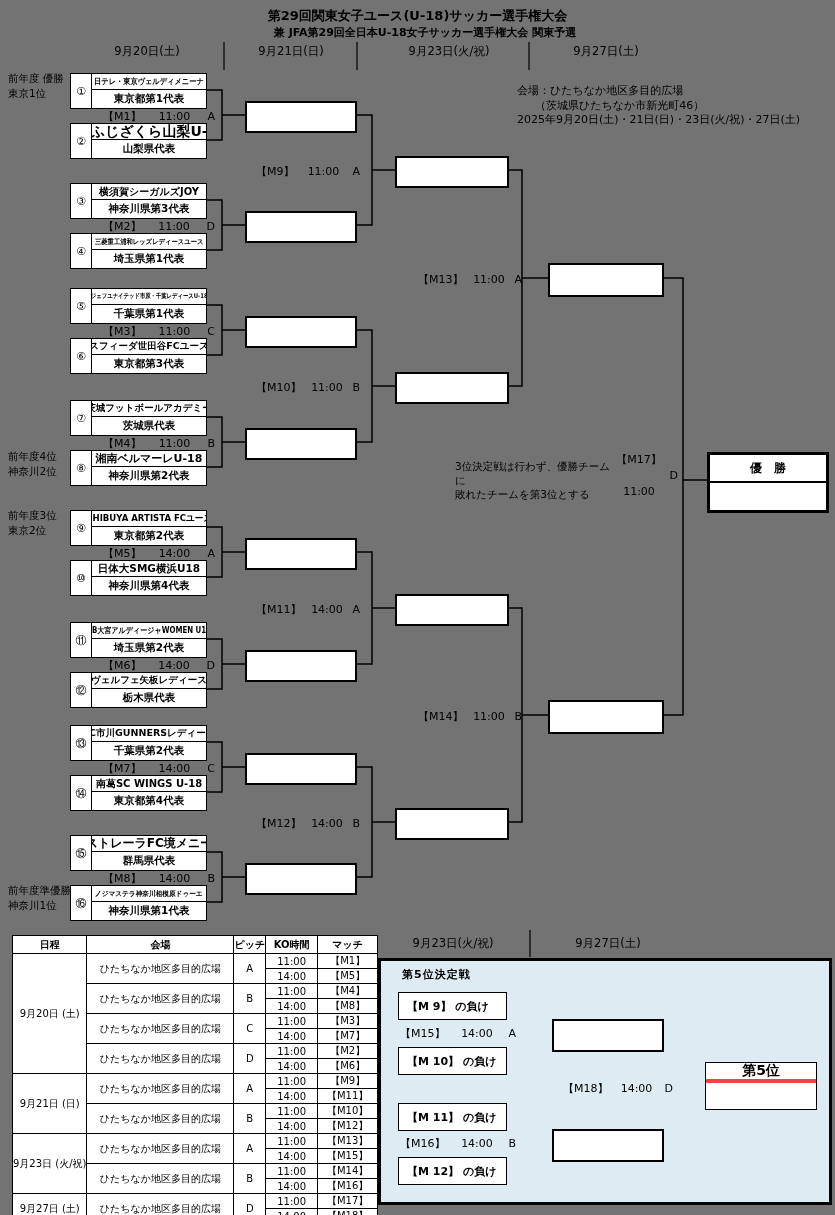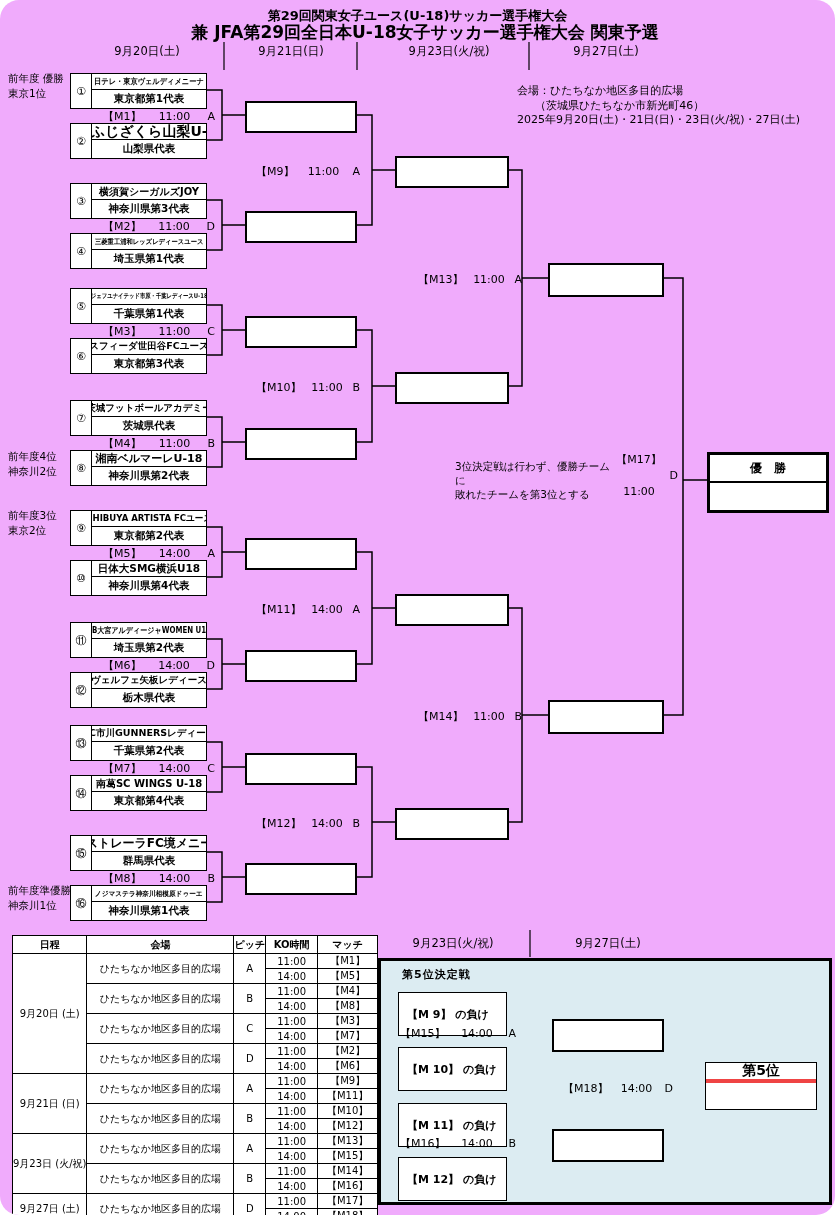--- a/index.html
+++ b/index.html
@@ -1,22 +1,22 @@
 <!DOCTYPE html>
 <html><head>
 <meta charset="utf-8">
 <style>
   html,body{margin:0;padding:0;background:#fff;}
   body{font-family:"DejaVu Sans","Liberation Sans",sans-serif;color:#000;}
-  #page{position:relative;width:835px;height:1215px;background:#f0abfc;overflow:hidden;border-radius:19px;}
+  #page{position:relative;width:835px;height:1215px;background:#737373;overflow:hidden;}
   .abs{position:absolute;}
   
   .title{left:0;top:7px;width:100%;text-align:center;line-height:17px;}
   .title .t1{font-size:13px;font-weight:600;}
-  .title .t2{font-size:17px;font-weight:600;margin-left:15px;}
+  .title .t2{font-size:11px;font-weight:600;margin-left:15px;}
   
   .rdate{top:44px;transform:translateX(-50%);font-size:11.5px;white-space:nowrap;}
   .bdate{top:936px;transform:translateX(-50%);font-size:11.5px;white-space:nowrap;}
   
   .seed{left:8px;font-size:10.5px;line-height:15px;white-space:nowrap;}
   
   .teambox{left:70px;width:135px;height:34px;border:1.5px solid #000;background:#fff;display:flex;z-index:2;}
   .tnum{width:20px;border-right:1px solid #000;display:flex;align-items:center;justify-content:center;font-size:11px;}
   .tinfo{flex:1;display:flex;flex-direction:column;min-width:0;}
   .tname{height:15px;border-bottom:1px solid #000;display:flex;align-items:center;justify-content:center;overflow:hidden;white-space:nowrap;font-weight:bold;}
@@ -38,21 +38,21 @@
   
   table.sched{position:absolute;left:12px;top:935px;border-collapse:collapse;table-layout:fixed;z-index:2;background:#fff;}
   table.sched th,table.sched td{border:1px solid #000;padding:0;text-align:center;vertical-align:middle;font-size:10px;overflow:hidden;white-space:nowrap;}
   table.sched th{height:17px;font-weight:bold;}
   table.sched td{height:14px;}
   td.c-date{white-space:pre-line;line-height:12px;}
   th.h-pitch{font-size:8px;}
   
   .panel{left:378px;top:958px;width:454px;height:247px;background:#dcecf2;border:3px solid #000;box-sizing:border-box;z-index:1;}
   .ptitle{left:402px;top:967px;font-size:11px;font-weight:bold;letter-spacing:1px;z-index:2;}
-  .lbox{left:398px;width:109px;height:44px;border:1.5px solid #000;background:#fff;display:flex;align-items:center;padding-left:8px;font-size:11px;font-weight:bold;white-space:nowrap;z-index:2;box-sizing:border-box;}
+  .lbox{left:398px;width:109px;height:28px;border:1.5px solid #000;background:#fff;display:flex;align-items:center;padding-left:8px;font-size:11px;font-weight:bold;white-space:nowrap;z-index:2;box-sizing:border-box;}
   .fbox{left:705px;top:1062px;width:110px;border:1.5px solid #000;background:#fff;z-index:2;}
   .fbox .fh{height:16px;border-bottom:4px solid #ef4444;display:flex;align-items:center;justify-content:center;font-size:14px;font-weight:bold;}
   .fbox .fc{height:26px;}
   svg.lines{position:absolute;left:0;top:0;z-index:1;}
 </style>
 </head>
 <body>
 
 <div id="page">
 

